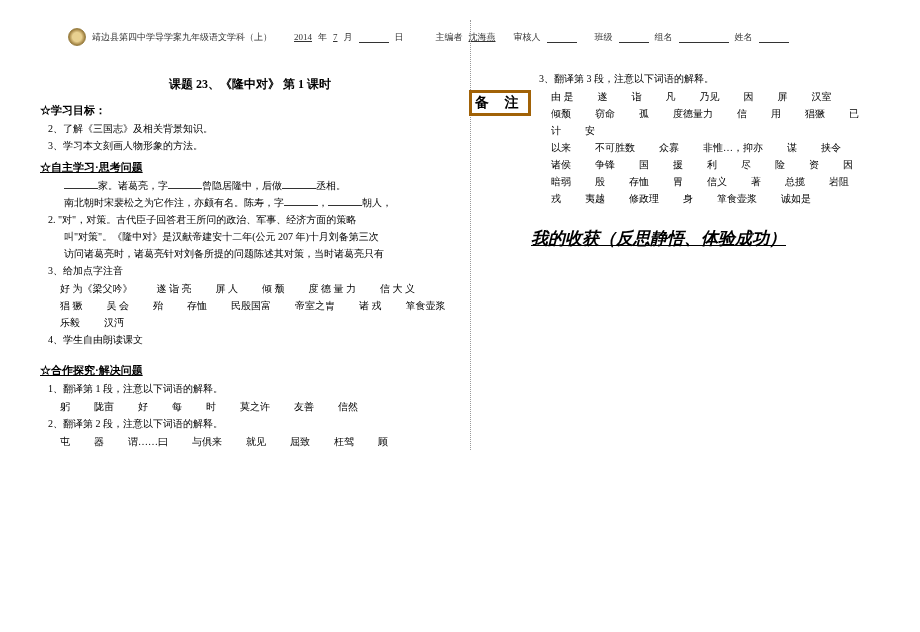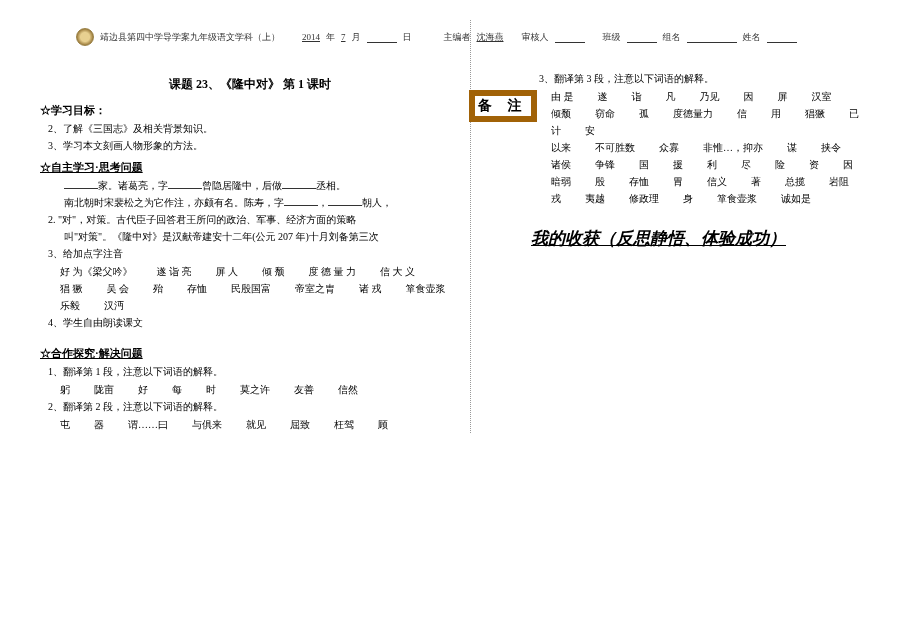--- a/index.html
+++ b/index.html
@@ -14,21 +14,21 @@
     position: relative;
   }
   .page {
     display: flex;
     padding: 20px 40px 10px 40px;
     gap: 10px;
   }
   .header {
     position: absolute;
     top: 28px;
-    left: 76px;
+    left: 68px;
     right: 40px;
     font-size: 9px;
     color: #333;
     display: flex;
     gap: 6px;
     align-items: center;
   }
   .header .logo {
     width: 16px;
     height: 16px;
@@ -85,21 +85,21 @@
     gap: 0 24px;
   }
   .wordrow span { white-space: nowrap; }
   .beizhu {
     position: absolute;
     left: -2px;
     top: 70px;
     writing-mode: horizontal-tb;
     font-size: 14px;
     font-weight: bold;
-    border: 6px solid #a16207;
+    border: 3px solid #a16207;
     padding: 1px 3px;
     background: #fff;
     letter-spacing: 6px;
   }
   .right-inner {
     padding-left: 40px;
   }
   .harvest {
     font-size: 17px;
     font-style: italic;
@@ -152,20 +152,21 @@
 
     <div class="section-head">☆自主学习·思考问题</div>
     <div class="item indent">
       <span class="ublank"></span><span>家。诸葛亮，字</span><span class="ublank"></span><span>曾隐居隆中，后做</span><span class="ublank"></span><span>丞相。</span>
     </div>
     <div class="item indent">
       <span>南北朝时宋裴松之为它作注，亦颇有名。陈寿，字</span><span class="ublank"></span><span>，</span><span class="ublank"></span><span>朝人，</span>
     </div>
     <div class="item">2.  "对"，对策。古代臣子回答君王所问的政治、军事、经济方面的策略</div>
     <div class="item indent">叫"对策"。《隆中对》是汉献帝建安十二年(公元 207 年)十月刘备第三次</div>
+    <div class="item indent">访问诸葛亮时，诸葛亮针对刘备所提的问题陈述其对策，当时诸葛亮只有</div>
     <div class="item">3、给加点字注音</div>
     <div class="wordrow">
         <span>好 为《梁父吟》</span>
         <span>遂 诣 亮</span>
         <span>屏 人</span>
         <span>倾 颓</span>
         <span>度 德 量 力</span>
         <span>信 大 义</span>
         <span>猖 獗</span>
         <span>吴 会</span>

